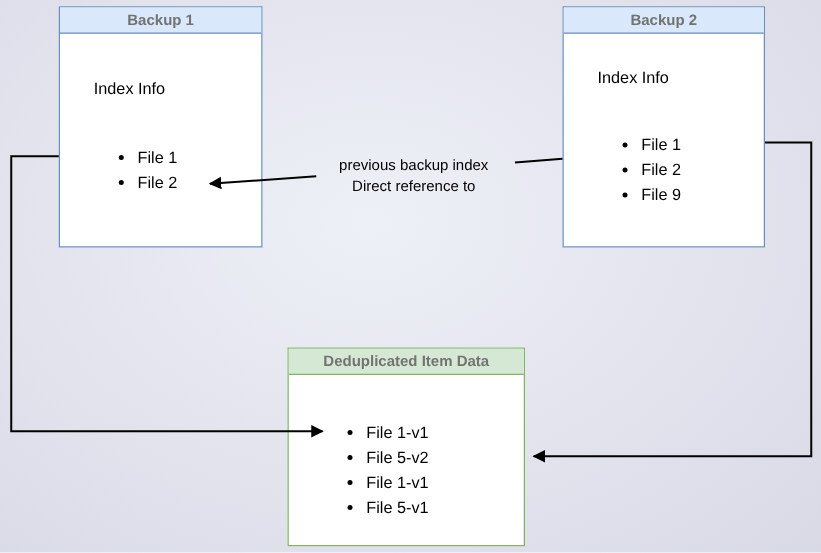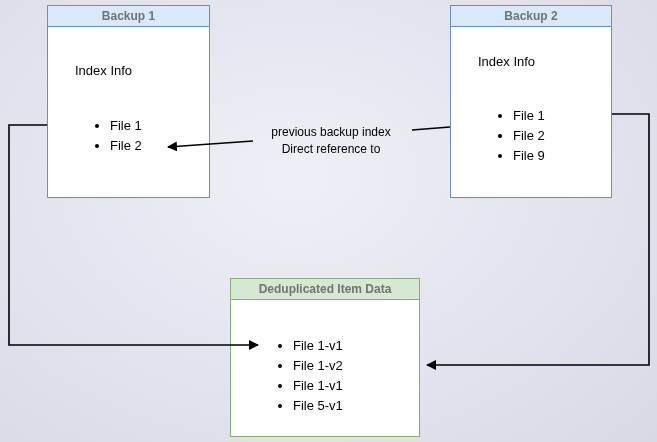--- a/index.html
+++ b/index.html
@@ -97,21 +97,21 @@
       <li>File 1</li>
       <li>File 2</li>
       <li>File 9</li>
     </ul>
   </div>
 
   <div class="box green" id="dedup">
     <div class="box-header">Deduplicated Item Data</div>
     <ul class="file-list">
       <li>File 1-v1</li>
-      <li>File 1-v2</li>
+      <li>File 5-v2</li>
       <li>File 1-v1</li>
       <li>File 5-v1</li>
     </ul>
   </div>
 
   <svg id="arrow-layer" viewBox="0 0 657 442" xmlns="http://www.w3.org/2000/svg">
     <defs>
       <marker id="arrowhead" markerWidth="12" markerHeight="12" refX="9" refY="5" orient="auto" markerUnits="userSpaceOnUse">
         <path d="M0,0 L10,5 L0,10 z"></path>
       </marker>

